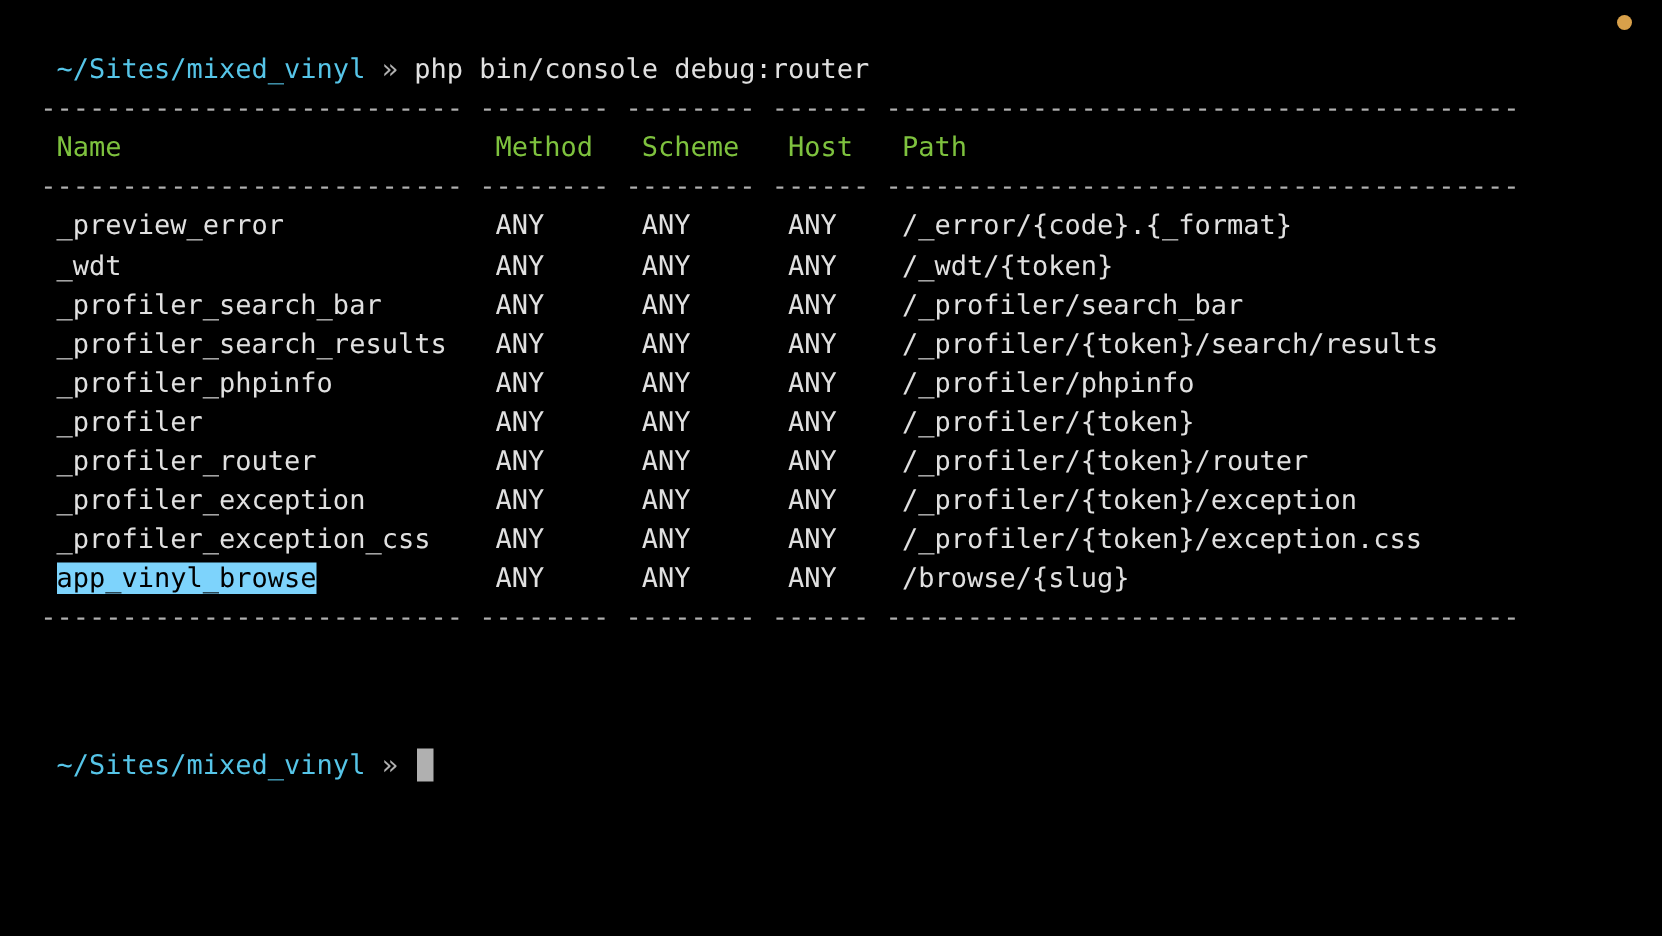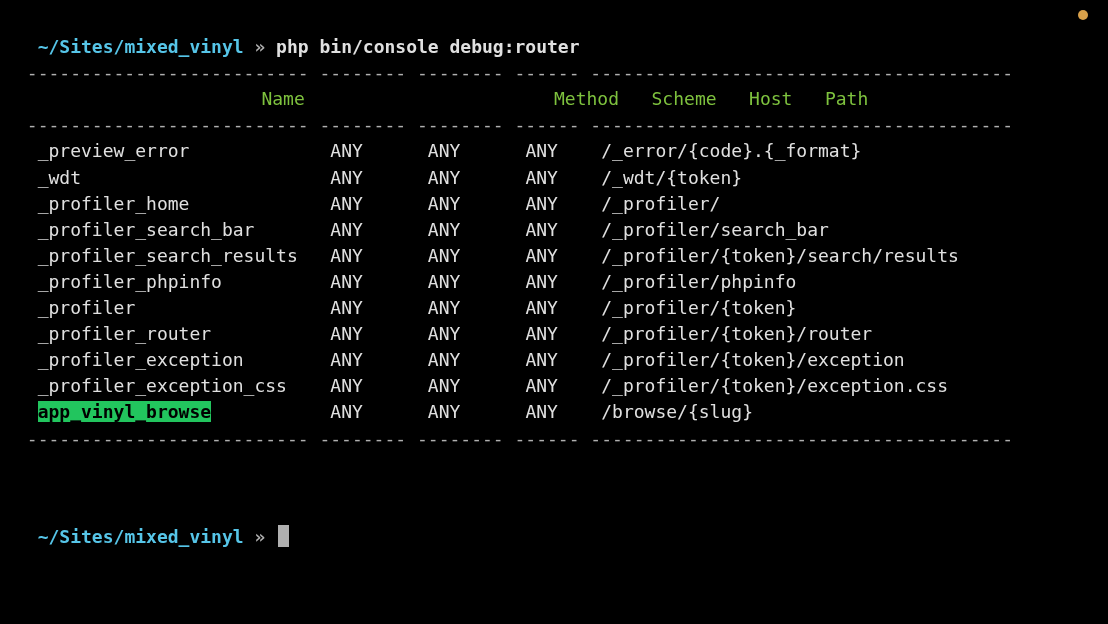--- a/index.html
+++ b/index.html
@@ -14,50 +14,47 @@
       font-size: 18px;
       line-height: 1.45;
       padding: 8px 16px;
       width: 1108px;
       height: 624px;
       overflow: hidden;
       position: relative;
     }
     .prompt-line {
       white-space: pre;
-      font-weight: bold;
     }
     .prompt-path {
       color: #56c5e8;
     }
     .prompt-sep {
       color: #b0b0b0;
     }
     .prompt-cmd {
       color: #e0e0e0;
     }
     .dashes {
       color: #b0b0b0;
       white-space: pre;
     }
     .header-row {
       white-space: pre;
-      text-align: center;
     }
     .header-label {
       color: #7ec23e;
     }
     .row {
       white-space: pre;
       color: #e0e0e0;
     }
     .highlight {
-      background-color: #22c55e;
+      background-color: #7dd3fc;
       color: #000000;
-      font-weight: bold;
     }
     .cursor {
       display: inline-block;
       width: 11px;
       height: 22px;
       background-color: #b0b0b0;
       vertical-align: text-bottom;
       margin-left: 2px;
     }
     .dot {
@@ -87,21 +84,20 @@
 
 <div class="dashes"> -------------------------- -------- -------- ------ --------------------------------------- </div>
 
 <div class="header-row">  <span class="header-label" id="h-name">Name                       </span><span class="header-label" id="h-method">Method   </span><span class="header-label" id="h-scheme">Scheme   </span><span class="header-label" id="h-host">Host   </span><span class="header-label" id="h-path">Path</span></div>
 
 <div class="dashes"> -------------------------- -------- -------- ------ --------------------------------------- </div>
 
 <div id="rows">
     <div class="row">  <span>_preview_error             </span><span>ANY      </span><span>ANY      </span><span>ANY    </span><span>/_error/{code}.{_format}</span></div>
     <div class="row">  <span>_wdt                       </span><span>ANY      </span><span>ANY      </span><span>ANY    </span><span>/_wdt/{token}</span></div>
-    <div class="row">  <span>_profiler_home             </span><span>ANY      </span><span>ANY      </span><span>ANY    </span><span>/_profiler/</span></div>
     <div class="row">  <span>_profiler_search_bar       </span><span>ANY      </span><span>ANY      </span><span>ANY    </span><span>/_profiler/search_bar</span></div>
     <div class="row">  <span>_profiler_search_results   </span><span>ANY      </span><span>ANY      </span><span>ANY    </span><span>/_profiler/{token}/search/results</span></div>
     <div class="row">  <span>_profiler_phpinfo          </span><span>ANY      </span><span>ANY      </span><span>ANY    </span><span>/_profiler/phpinfo</span></div>
     <div class="row">  <span>_profiler                  </span><span>ANY      </span><span>ANY      </span><span>ANY    </span><span>/_profiler/{token}</span></div>
     <div class="row">  <span>_profiler_router           </span><span>ANY      </span><span>ANY      </span><span>ANY    </span><span>/_profiler/{token}/router</span></div>
     <div class="row">  <span>_profiler_exception        </span><span>ANY      </span><span>ANY      </span><span>ANY    </span><span>/_profiler/{token}/exception</span></div>
     <div class="row">  <span>_profiler_exception_css    </span><span>ANY      </span><span>ANY      </span><span>ANY    </span><span>/_profiler/{token}/exception.css</span></div>
     <div class="row">  <span><span class="highlight">app_vinyl_browse</span>           </span><span>ANY      </span><span>ANY      </span><span>ANY    </span><span>/browse/{slug}</span></div>
   </div>
 

